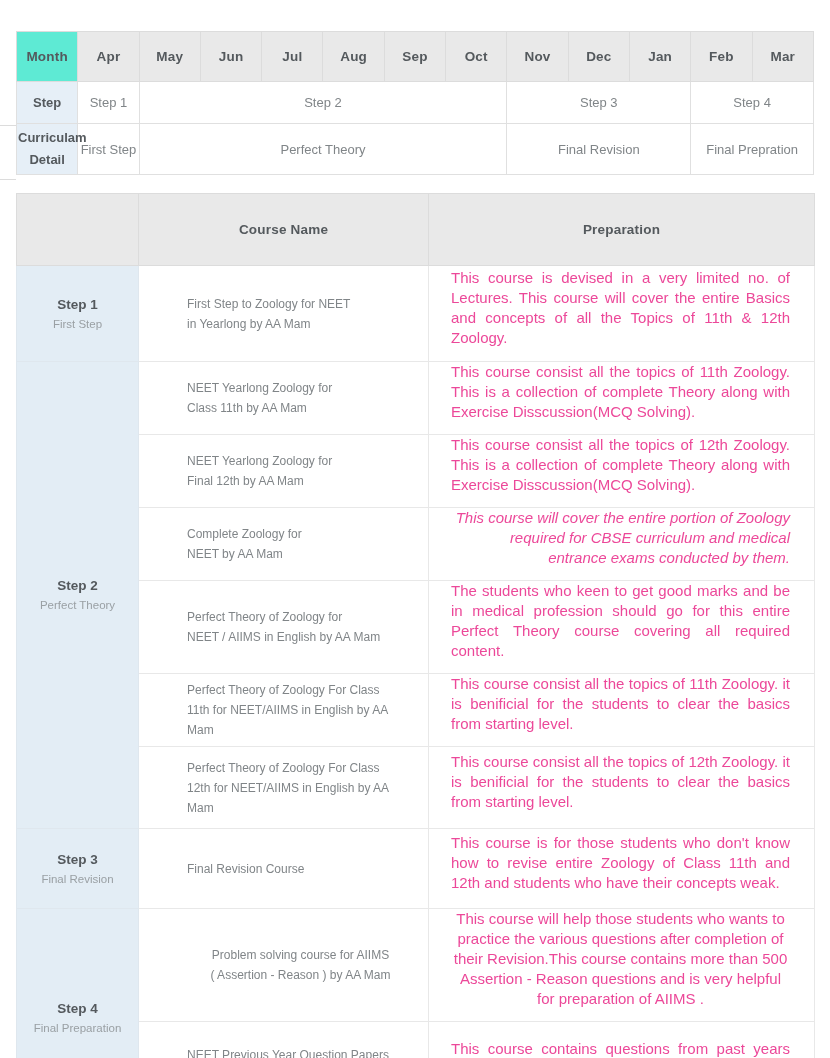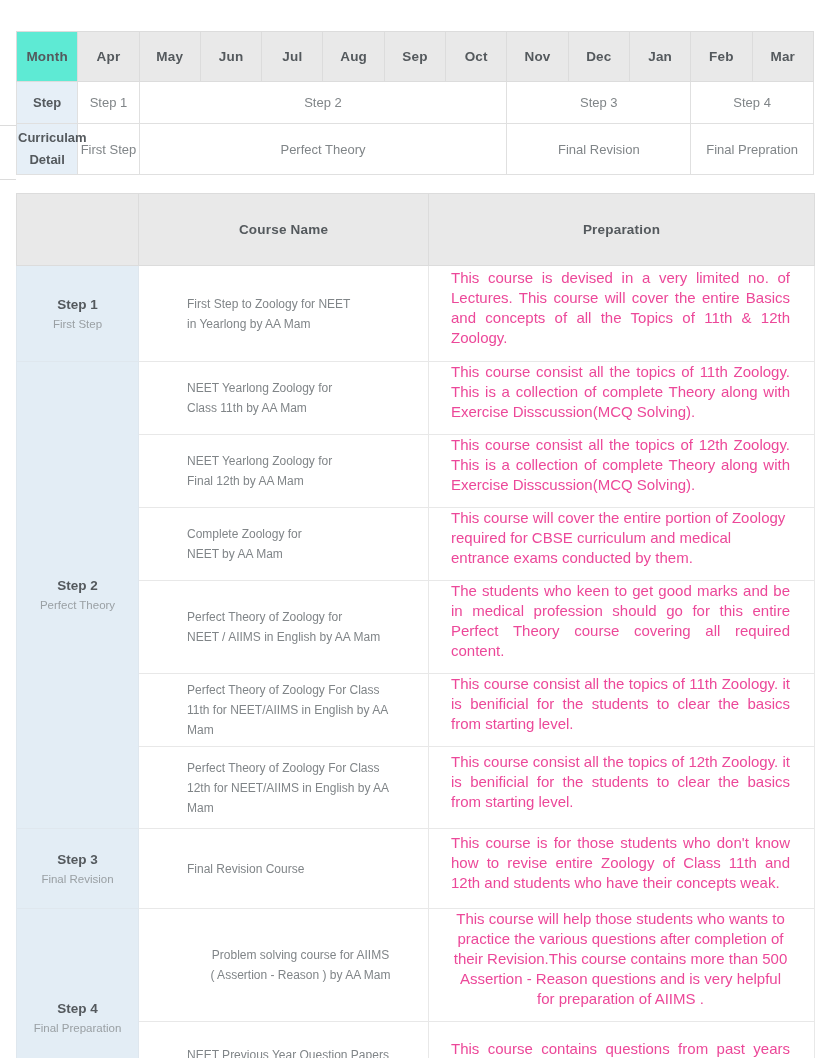--- a/index.html
+++ b/index.html
@@ -135,21 +135,21 @@
   }
   td.desc-cell {
     background: #ffffff;
     color: #ec4899;
     font-size: 15px;
     line-height: 20px;
     padding: 0 24px 12px 22px;
     vertical-align: middle;
     text-align: justify;
   }
-  td.desc-cell.left-align { text-align: left; }
+  td.desc-cell.left-align { text-align: right; font-style: italic; }
 
   
   .h-a td { height: 96px; }
   .h-b td { height: 72px; }
   .h-c td { height: 72px; }
   .h-d td { height: 72px; }
   .h-e td { height: 78px; }
   .h-f td { height: 72px; }
   .h-g td { height: 82px; }
   .h-h td { height: 80px; }

